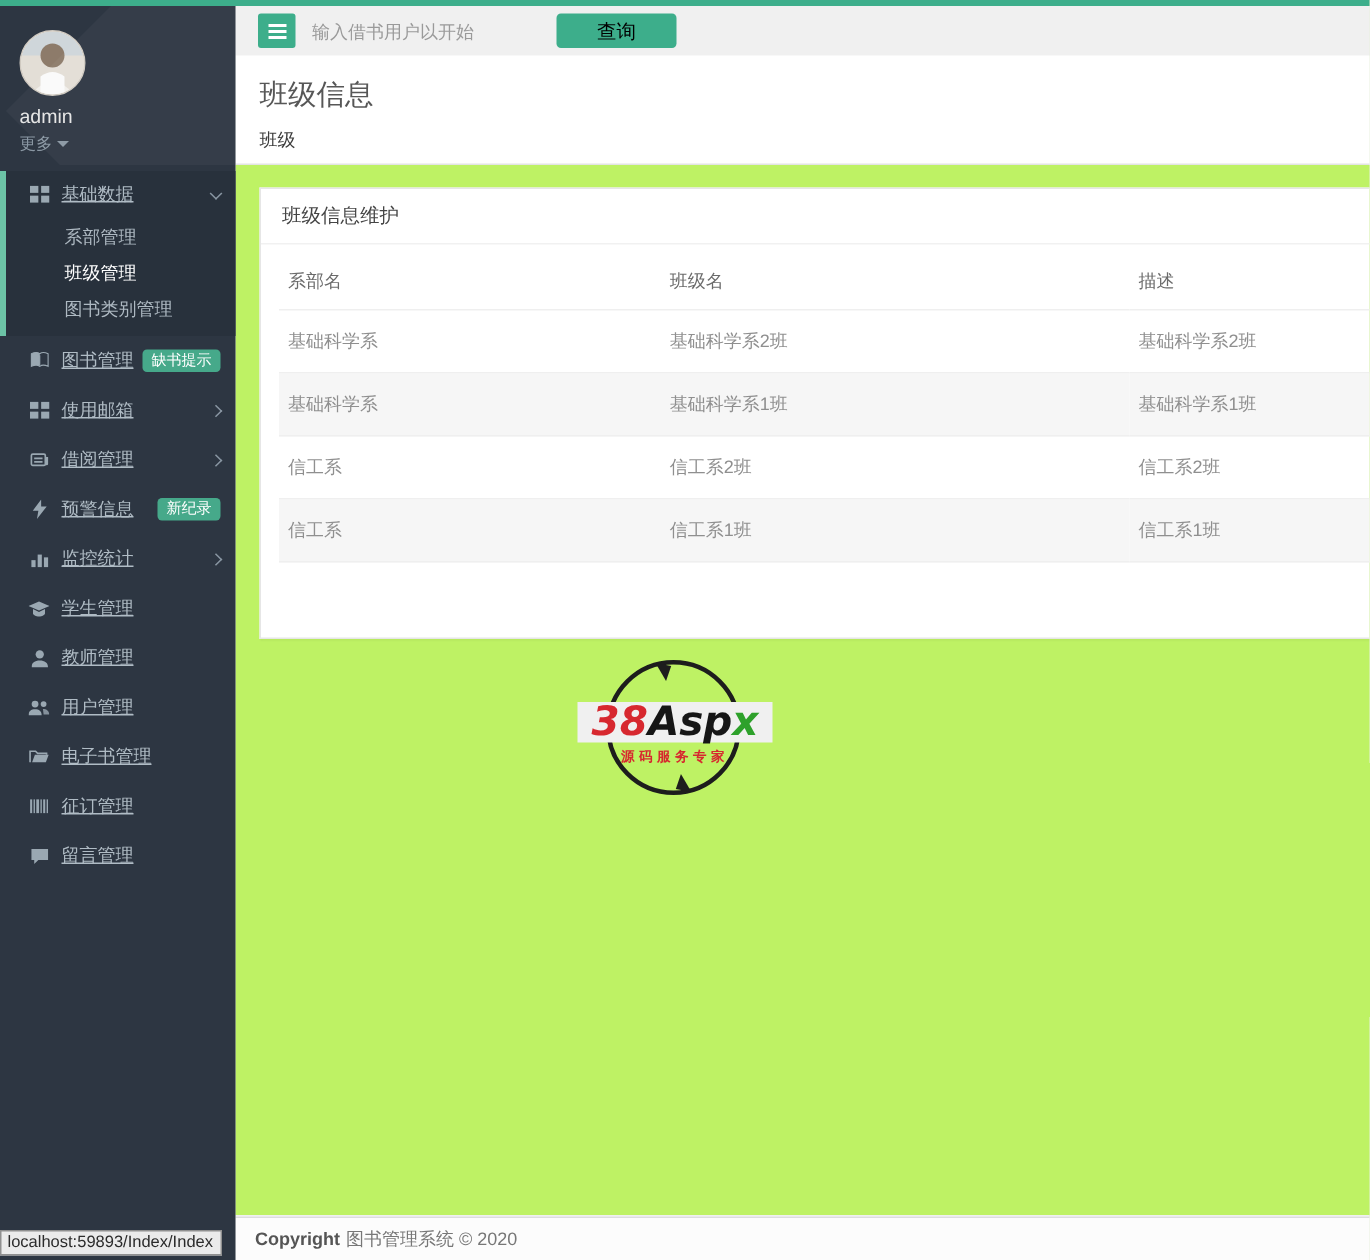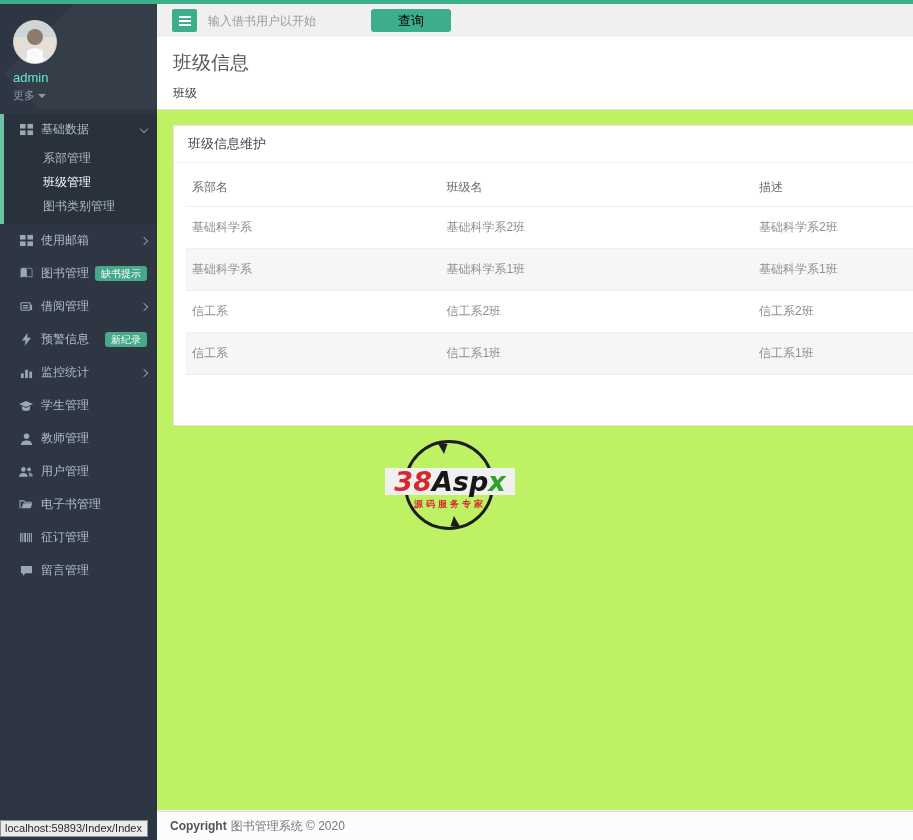--- a/index.html
+++ b/index.html
@@ -13,35 +13,35 @@
   
   .sidebar { position:absolute; top:4px; left:0; width:157px; height:836px;
     background:var(--sidebar); z-index:10; }
   .user-panel { position:relative; height:106px; padding:16px 0 0 13px; overflow:hidden; }
   .user-panel::after { content:""; position:absolute; right:-40px; top:-10px;
     width:160px; height:160px; background:rgba(255,255,255,0.04);
     transform:rotate(45deg); }
   .avatar { width:44px; height:44px; border-radius:50%; overflow:hidden;
     background:#e8e2da; border:1px solid #cfc9c0; }
   .avatar svg { display:block; }
-  .user-name { color:#5eead4; font-size:13px; margin-top:6px; }
+  .user-name { color:#e5e5e5; font-size:13px; margin-top:6px; }
   .user-more { color:#8a97a3; font-size:11px; margin-top:3px; cursor:pointer; }
   .user-more .caret { display:inline-block; width:0; height:0; margin-left:3px;
     border-left:4px solid transparent; border-right:4px solid transparent;
     border-top:4px solid #8a97a3; vertical-align:middle; }
 
   .menu { margin-top:4px; }
   .menu-group-active { background:#28313c; border-left:4px solid var(--accent-light); }
   .menu-item { display:flex; align-items:center; height:30px; padding:0 10px 0 19px;
     color:#b0bcc5; font-size:12px; cursor:pointer; position:relative; }
   .menu-group-active > .menu-item { padding-left:15px; }
   .menu-item .mi-icon { width:14px; height:14px; margin-right:8px; flex:0 0 14px;
     display:flex; align-items:center; justify-content:center; color:#9aa8b2; }
   .menu-item .mi-icon svg { display:block; }
-  .menu-item .label { flex:1 1 auto; white-space:nowrap; }
+  .menu-item .label { flex:1 1 auto; white-space:nowrap;text-decoration:underline; }
   .std-item { height:33px; }
   .chev { display:inline-block; width:6px; height:6px;
     border-left:1.5px solid #8a97a3; border-bottom:1.5px solid #8a97a3; }
   .chev.down { transform:rotate(-45deg); }
   .chev.collapsed { transform:rotate(-135deg); }
   .badge { background:#46a98a; color:#fff; font-size:10px; line-height:15px;
     padding:0 6px; border-radius:3px; white-space:nowrap; }
   .submenu { padding:2px 0 6px 0; }
   .submenu a { display:block; height:24px; line-height:24px; padding-left:39px;
     color:#aeb9c2; font-size:12px; text-decoration:none; cursor:pointer; white-space:nowrap; }
@@ -148,39 +148,39 @@
       <div class="submenu">
         <a>系部管理</a>
         <a class="active">班级管理</a>
         <a>图书类别管理</a>
       </div>
     </div>
 
     <div class="menu-item std-item">
       <span class="mi-icon">
         <svg width="13" height="13" viewBox="0 0 14 14" fill="currentColor">
+            <path d="M1 2 C3.5 0.8 5.5 0.8 7 2 C8.5 0.8 10.5 0.8 13 2 L13 11 C10.5 9.8 8.5 9.8 7 11 C5.5 9.8 3.5 9.8 1 11 Z M7 3 L7 10" stroke="currentColor" stroke-width="0.8" fill="none"></path>
+            <path d="M1 2 C3.5 0.8 5.5 0.8 7 2 L7 11 C5.5 9.8 3.5 9.8 1 11 Z"></path>
+          </svg>
+      </span>
+      <span class="label">图书管理</span>
+      <span class="badge">缺书提示</span>
+    </div>
+
+    <div class="menu-item std-item">
+      <span class="mi-icon">
+        <svg width="13" height="13" viewBox="0 0 14 14" fill="currentColor">
             <rect x="0" y="1" width="6" height="5"></rect>
             <rect x="8" y="1" width="6" height="5"></rect>
             <rect x="0" y="8" width="6" height="5"></rect>
             <rect x="8" y="8" width="6" height="5"></rect>
           </svg>
       </span>
       <span class="label">使用邮箱</span>
       <span class="chev collapsed"></span>
-    </div>
-
-    <div class="menu-item std-item">
-      <span class="mi-icon">
-        <svg width="13" height="13" viewBox="0 0 14 14" fill="currentColor">
-            <path d="M1 2 C3.5 0.8 5.5 0.8 7 2 C8.5 0.8 10.5 0.8 13 2 L13 11 C10.5 9.8 8.5 9.8 7 11 C5.5 9.8 3.5 9.8 1 11 Z M7 3 L7 10" stroke="currentColor" stroke-width="0.8" fill="none"></path>
-            <path d="M1 2 C3.5 0.8 5.5 0.8 7 2 L7 11 C5.5 9.8 3.5 9.8 1 11 Z"></path>
-          </svg>
-      </span>
-      <span class="label">图书管理</span>
-      <span class="badge">缺书提示</span>
     </div>
 
     <div class="menu-item std-item">
       <span class="mi-icon">
         <svg width="13" height="13" viewBox="0 0 14 14" fill="none" stroke="currentColor" stroke-width="1.2">
             <rect x="1" y="3" width="10" height="8" rx="1"></rect>
             <path d="M11 5 h2 v5 a1 1 0 0 1 -2 0 Z" fill="currentColor" stroke="none"></path>
             <path d="M3 6 h6 M3 8.5 h6"></path>
           </svg>
       </span>

